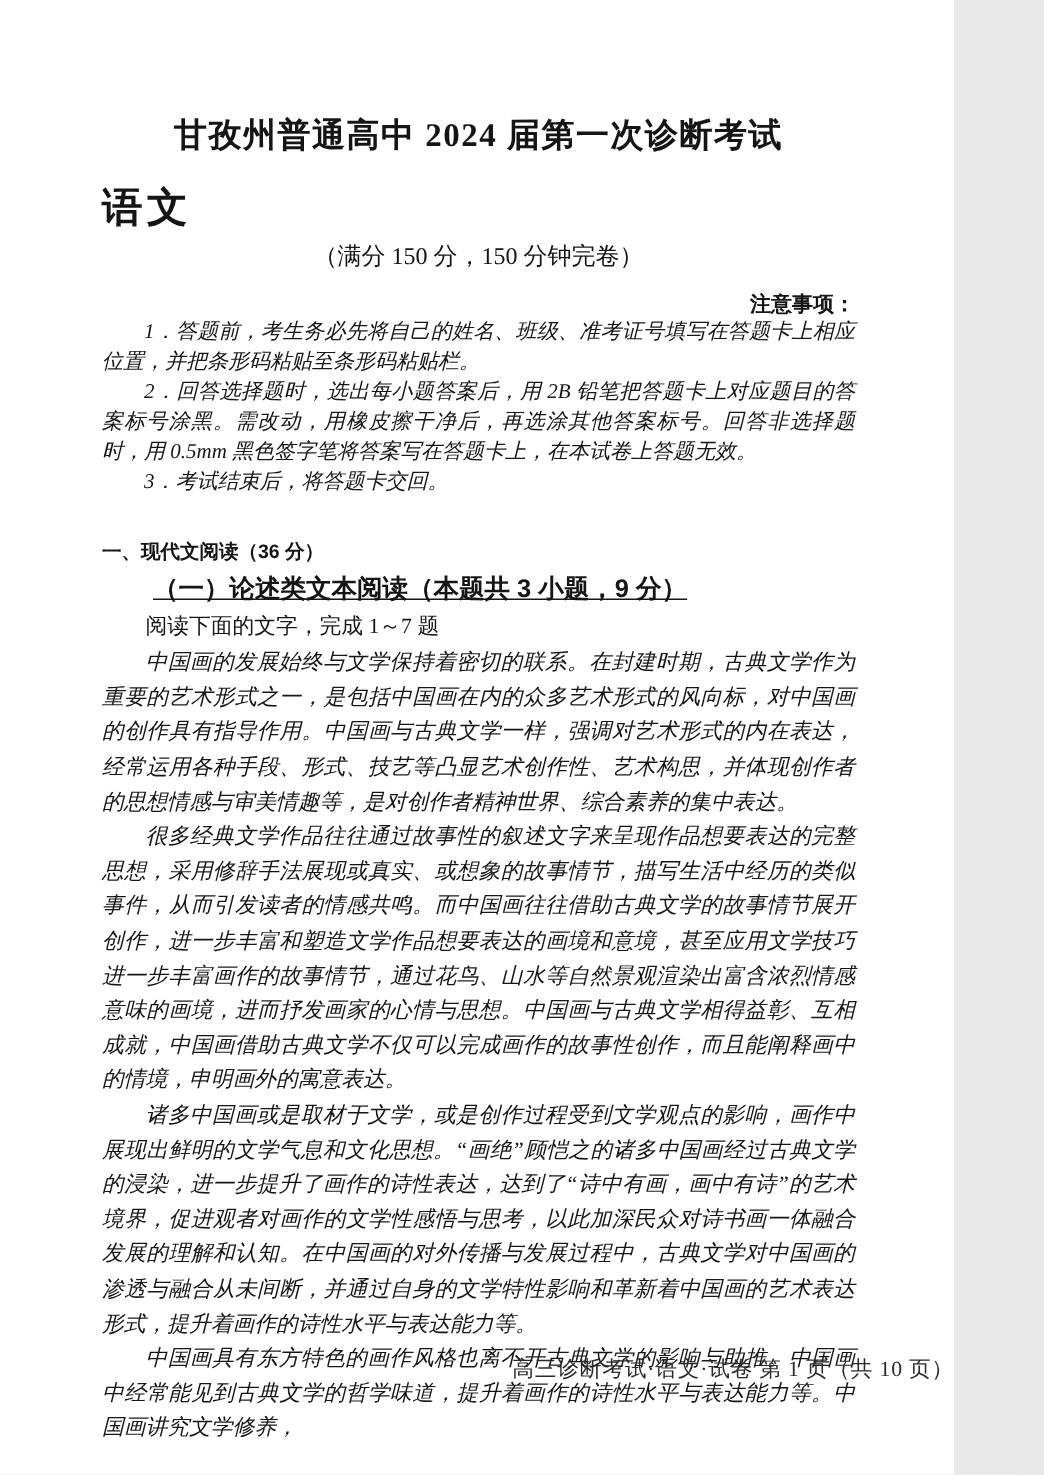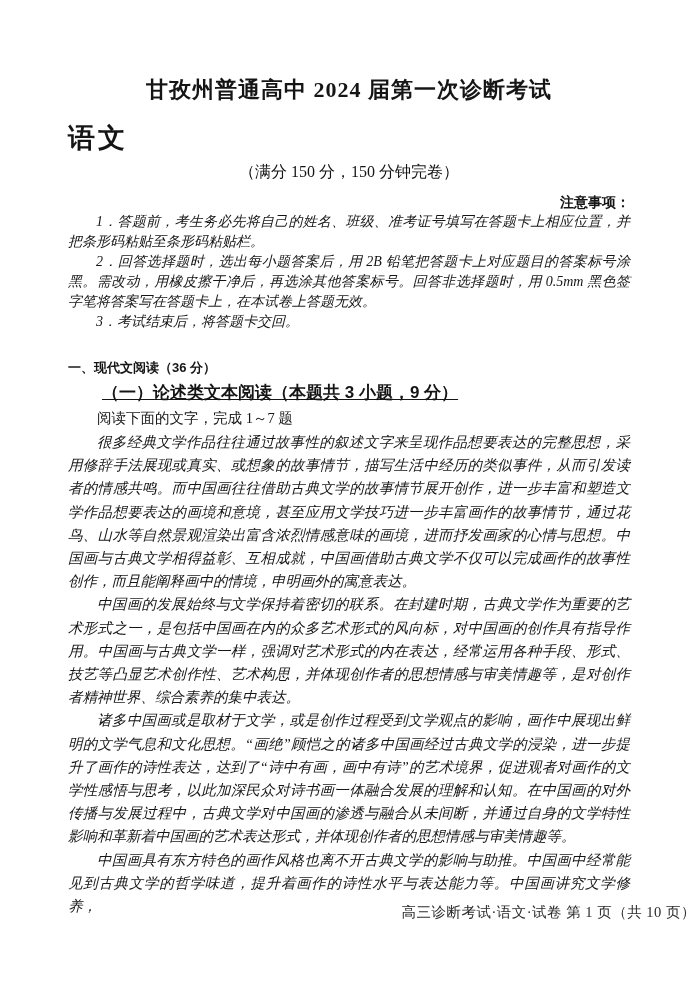--- a/index.html
+++ b/index.html
@@ -5,21 +5,21 @@
   * { margin: 0; padding: 0; box-sizing: border-box; }
   html, body { background: #e8e8e8; }
   body {
     width: 696px; height: 983px;
     margin: 0 auto;
     font-family: "Liberation Serif", "DejaVu Serif", serif;
     color: #151515;
   }
   .page {
     position: relative;
-    width: 696px; height: 983px;
+    width: 636px; height: 983px;
     background: #ffffff;
     padding: 76px 66px 0 68px;
     overflow: hidden;
   }
   .exam-title {
     text-align: center;
     font-size: 22px;
     font-weight: bold;
     letter-spacing: 1px;
     line-height: 28px;
@@ -107,22 +107,22 @@
     <p class="notice-item">2．回答选择题时，选出每小题答案后，用 2B 铅笔把答题卡上对应题目的答案标号涂黑。需改动，用橡皮擦干净后，再选涂其他答案标号。回答非选择题时，用 0.5mm 黑色签字笔将答案写在答题卡上，在本试卷上答题无效。</p>
     <p class="notice-item">3．考试结束后，将答题卡交回。</p>
   </div>
 
   <div class="section">
     <div class="section-heading">一、现代文阅读（36 分）</div>
     <div class="subsection-heading">（一）论述类文本阅读（本题共 3 小题，9 分）</div>
     <div class="instruction">阅读下面的文字，完成 1～7 题</div>
 
     <div class="passage">
+      <p>中国画的发展始终与文学保持着密切的联系。在封建时期，古典文学作为重要的艺术形式之一，是包括中国画在内的众多艺术形式的风向标，对中国画的创作具有指导作用。中国画与古典文学一样，强调对艺术形式的内在表达，经常运用各种手段、形式、技艺等凸显艺术创作性、艺术构思，并体现创作者的思想情感与审美情趣等，是对创作者精神世界、综合素养的集中表达。</p>
       <p>很多经典文学作品往往通过故事性的叙述文字来呈现作品想要表达的完整思想，采用修辞手法展现或真实、或想象的故事情节，描写生活中经历的类似事件，从而引发读者的情感共鸣。而中国画往往借助古典文学的故事情节展开创作，进一步丰富和塑造文学作品想要表达的画境和意境，甚至应用文学技巧进一步丰富画作的故事情节，通过花鸟、山水等自然景观渲染出富含浓烈情感意味的画境，进而抒发画家的心情与思想。中国画与古典文学相得益彰、互相成就，中国画借助古典文学不仅可以完成画作的故事性创作，而且能阐释画中的情境，申明画外的寓意表达。</p>
-      <p>中国画的发展始终与文学保持着密切的联系。在封建时期，古典文学作为重要的艺术形式之一，是包括中国画在内的众多艺术形式的风向标，对中国画的创作具有指导作用。中国画与古典文学一样，强调对艺术形式的内在表达，经常运用各种手段、形式、技艺等凸显艺术创作性、艺术构思，并体现创作者的思想情感与审美情趣等，是对创作者精神世界、综合素养的集中表达。</p>
-      <p>诸多中国画或是取材于文学，或是创作过程受到文学观点的影响，画作中展现出鲜明的文学气息和文化思想。“画绝”顾恺之的诸多中国画经过古典文学的浸染，进一步提升了画作的诗性表达，达到了“诗中有画，画中有诗”的艺术境界，促进观者对画作的文学性感悟与思考，以此加深民众对诗书画一体融合发展的理解和认知。在中国画的对外传播与发展过程中，古典文学对中国画的渗透与融合从未间断，并通过自身的文学特性影响和革新着中国画的艺术表达形式，并体现创作者的思想情感与审美情趣等。</p>
+      <p>诸多中国画或是取材于文学，或是创作过程受到文学观点的影响，画作中展现出鲜明的文学气息和文化思想。“画绝”顾恺之的诸多中国画经过古典文学的浸染，进一步提升了画作的诗性表达，达到了“诗中有画，画中有诗”的艺术境界，促进观者对画作的文学性感悟与思考，以此加深民众对诗书画一体融合发展的理解和认知。在中国画的对外传播与发展过程中，古典文学对中国画的渗透与融合从未间断，并通过自身的文学特性影响和革新着中国画的艺术表达形式，提升着画作的诗性水平与表达能力等。</p>
       <p>中国画具有东方特色的画作风格也离不开古典文学的影响与助推。中国画中经常能见到古典文学的哲学味道，提升着画作的诗性水平与表达能力等。中国画讲究文学修养，</p>
     </div>
   </div>
 
   <div class="page-footer">高三诊断考试·语文·试卷  第 1 页（共 10 页）</div>
 
 </div>
 
 </body></html>

